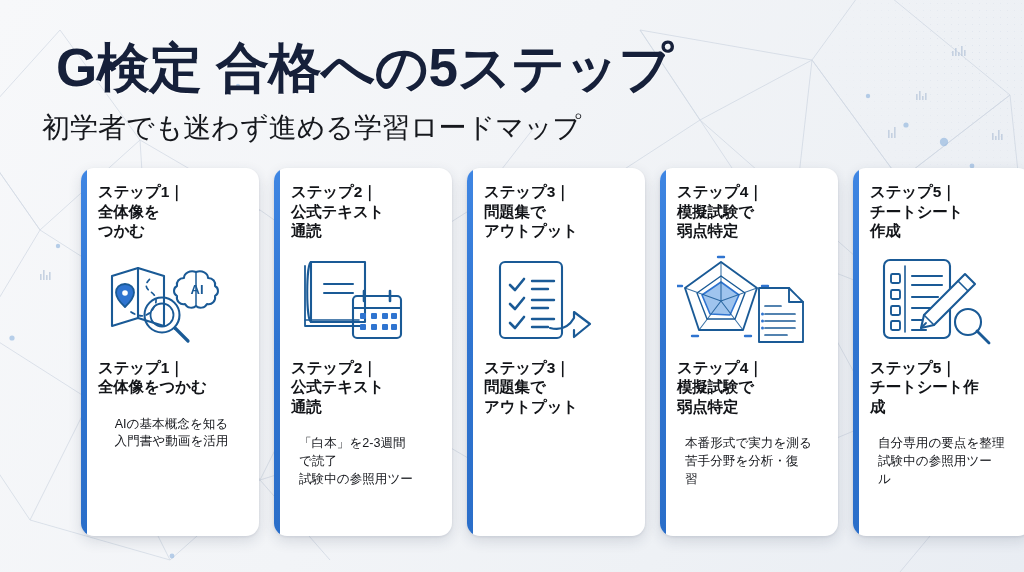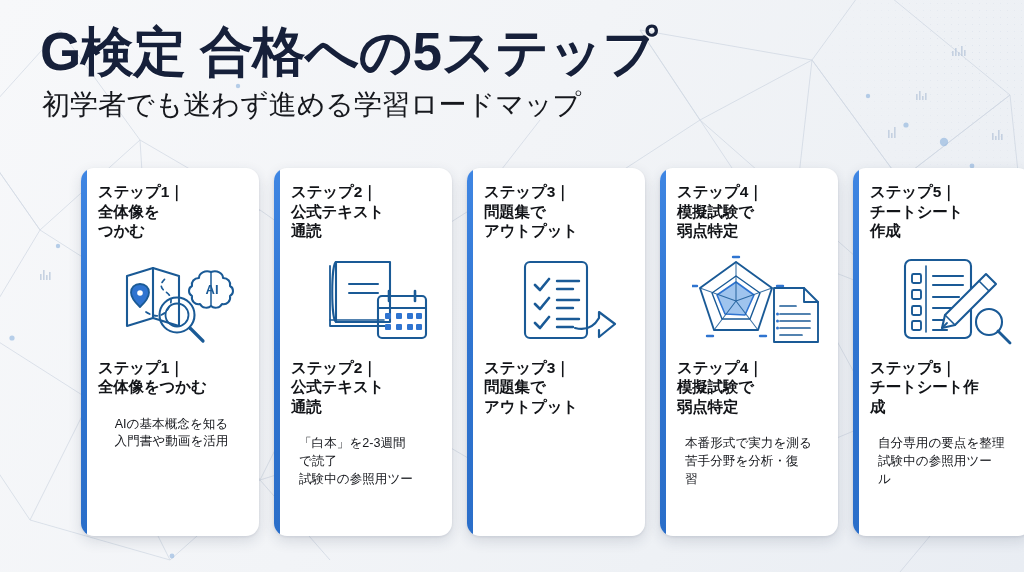--- a/index.html
+++ b/index.html
@@ -51,21 +51,21 @@
     left: 40px;
     top: 24px;
     width: 760px;
   }
   .title {
     font-size: 53px;
     line-height: 1.06;
     font-weight: 700;
     letter-spacing: -0.5px;
     color: #16203a;
-    margin: 0;
+    margin: 16px;
     white-space: nowrap;
     text-shadow: 0 1px 1px rgba(255,255,255,.9);
   }
   .subtitle {
     margin: 9px 0 0 2px;
     font-size: 28px;
     line-height: 1.12;
     font-weight: 400;
     color: #16181d;
     white-space: nowrap;
@@ -112,21 +112,21 @@
     white-space: pre-line;
     margin: 0;
   }
 
   .card-icon {
     flex: 0 0 auto;
     height: 104px;
     margin: 7px 0 6px 0;
     display: flex;
     align-items: center;
-    justify-content: flex-end;
+    justify-content: flex-start;
   }
   .card-icon svg { display: block; }
 
   .card-subheading {
     font-size: 15.5px;
     line-height: 1.26;
     font-weight: 700;
     color: #121418;
     letter-spacing: -0.2px;
     margin: 0 0 11px 0;

